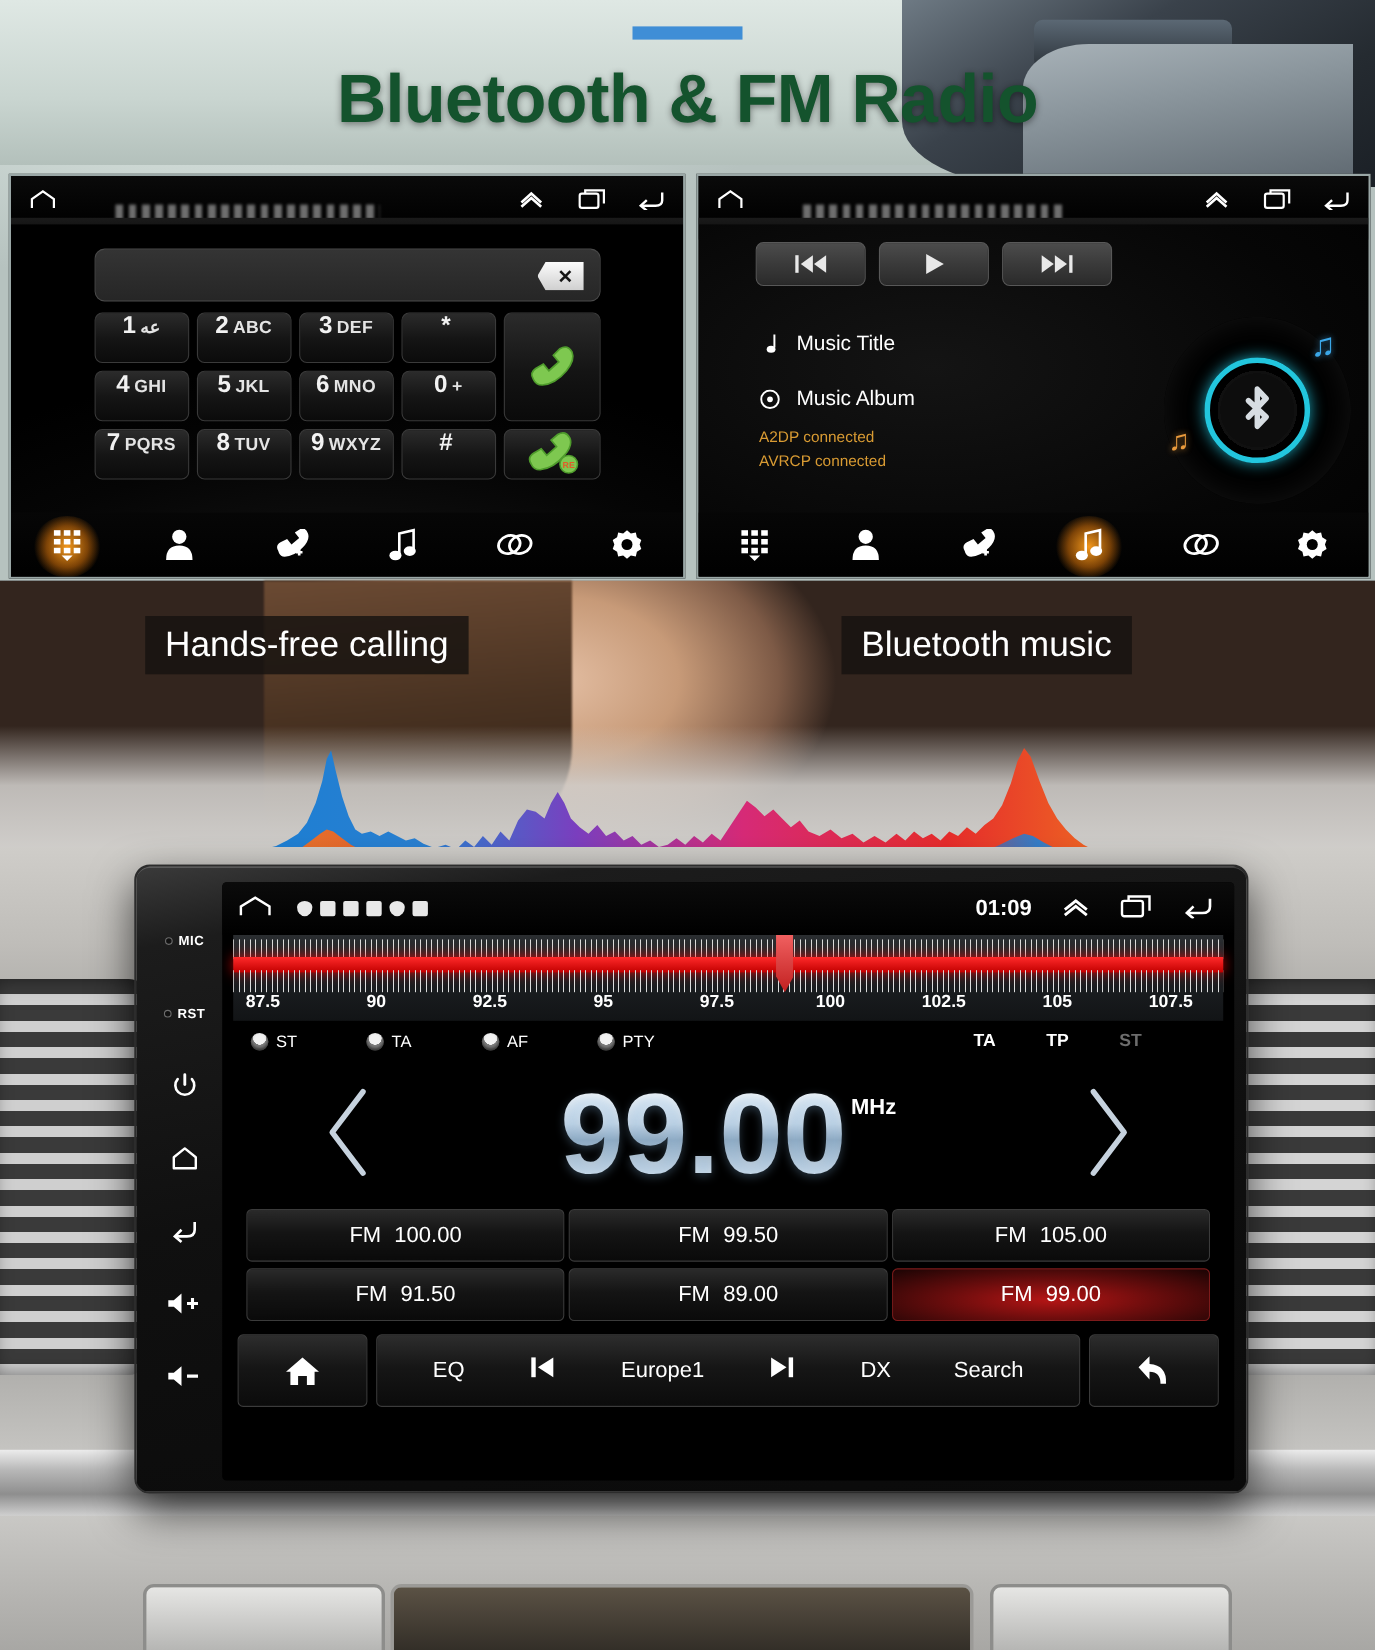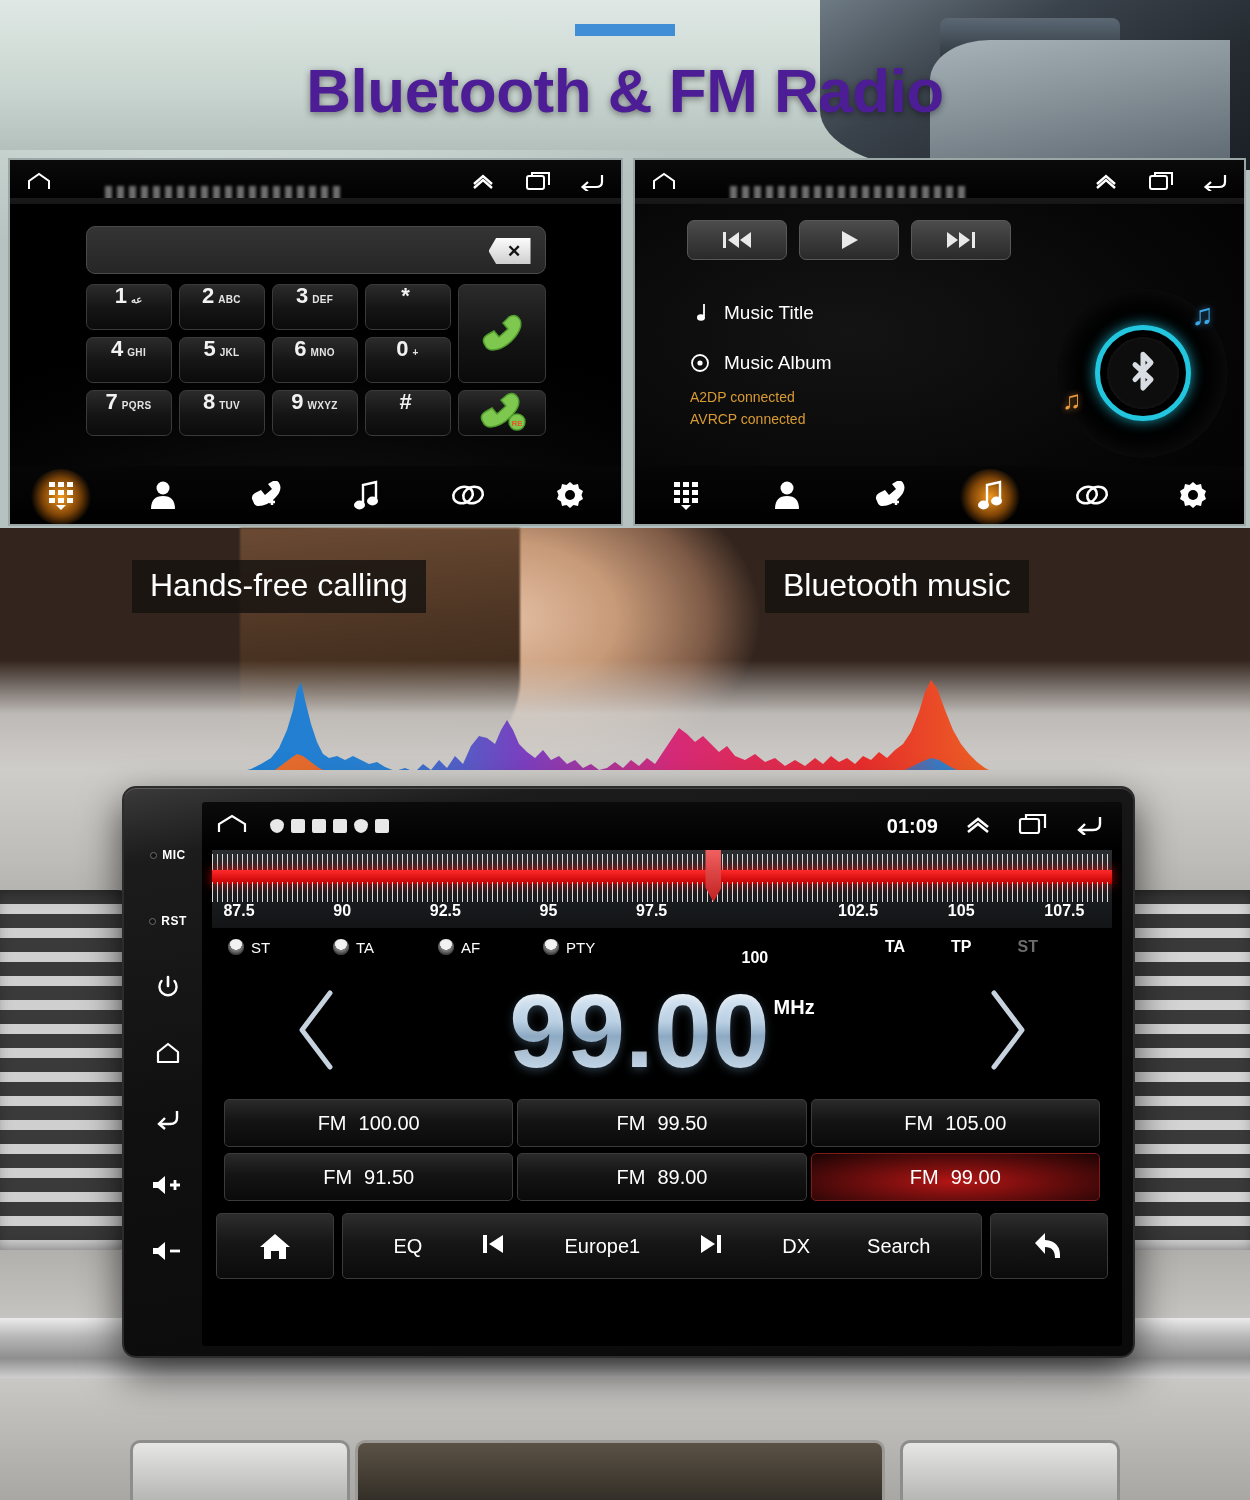--- a/index.html
+++ b/index.html
@@ -37,21 +37,21 @@
     border-top-left-radius:60px 40px;
   }
 
   
   #title-rule{
     position:absolute; left:575px; top:24px; width:100px; height:12px;
     background:#3f8ed6;
   }
   #page-title{
     position:absolute; left:0; top:55px; width:1250px; text-align:center;
-    font-size:62px; font-weight:bold; color:#4c1d95; letter-spacing:-0.5px;
+    font-size:62px; font-weight:bold; color:#14532d; letter-spacing:-0.5px;
     text-shadow:0 2px 7px rgba(0,0,0,.45);
   }
 
   
   .screen{
     position:absolute;
     background:#000;
     border:2px solid #9aa7a6;
     overflow:hidden;
   }
@@ -96,21 +96,21 @@
   .keypad{ width:460px; margin:10px auto 0; display:grid;
     grid-template-columns:repeat(4,1fr) 88px; gap:7px; }
   .key{
     height:46px; border-radius:7px;
     background:linear-gradient(180deg,#2b2b2b 0%,#151515 52%,#0b0b0b 100%);
     border:1px solid #3a3a3a;
     display:flex; align-items:baseline; justify-content:center; gap:4px;
     color:#f2f2f2;
   }
   .key .d{ font-size:22px; font-weight:bold; line-height:1;}
-  .key .s{ font-size:10px; font-weight:bold; letter-spacing:.3px; color:#e4e4e4;}
+  .key .s{ font-size:16px; font-weight:bold; letter-spacing:.3px; color:#e4e4e4;}
   .callbtn{
     grid-column:5; border-radius:7px; border:1px solid #3a3a3a;
     background:linear-gradient(180deg,#2b2b2b 0%,#141414 55%,#0a0a0a 100%);
     display:flex; align-items:center; justify-content:center;
   }
   .callbtn.answer{ grid-row:1 / span 2; }
   .callbtn.redial{ grid-row:3 / span 1; height:46px;}
 
   .navbar{
     position:absolute; bottom:0; left:0; width:100%; height:62px;
@@ -754,21 +754,21 @@
       <div class="ticks"></div>
       <div class="redband"></div>
       <div class="ticks b"></div>
       <div class="pointer" style="left: 54.8317%;"></div>
       <div class="scale" id="dial-scale">
           <span style="left: 3%;">87.5</span>
           <span style="left: 14.4634%;">90</span>
           <span style="left: 25.9268%;">92.5</span>
           <span style="left: 37.3902%;">95</span>
           <span style="left: 48.8537%;">97.5</span>
-          <span style="left: 60.3171%; margin-top: 47px;">100</span>
+          <span style="left: 60.3171%;">100</span>
           <span style="left: 71.7805%;">102.5</span>
           <span style="left: 83.2439%;">105</span>
           <span style="left: 94.7073%;">107.5</span>
         </div>
     </div>
 
     <div class="rds">
       <div class="chk">
         <span class="bulb"></span>
         <span>ST</span>

